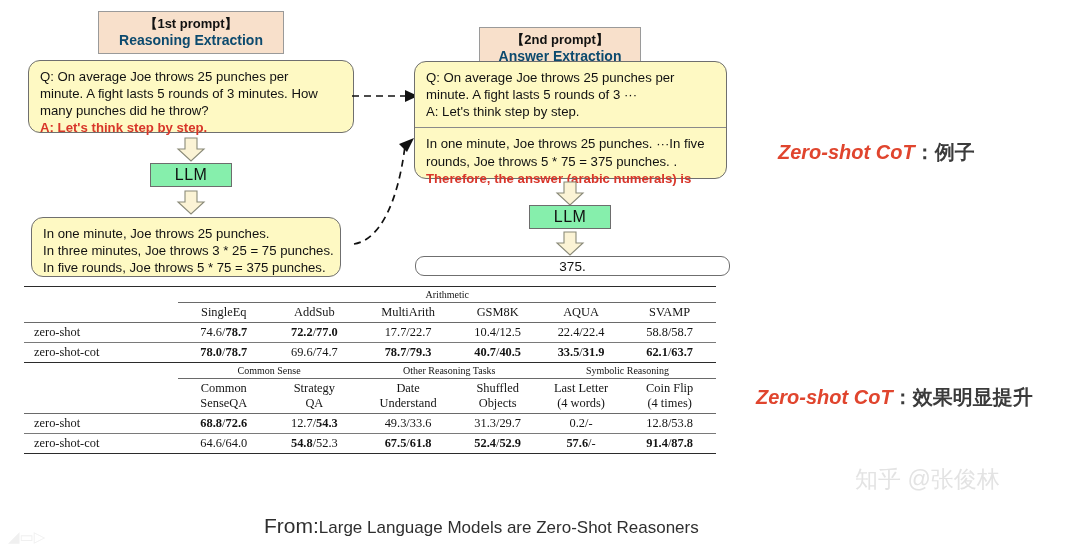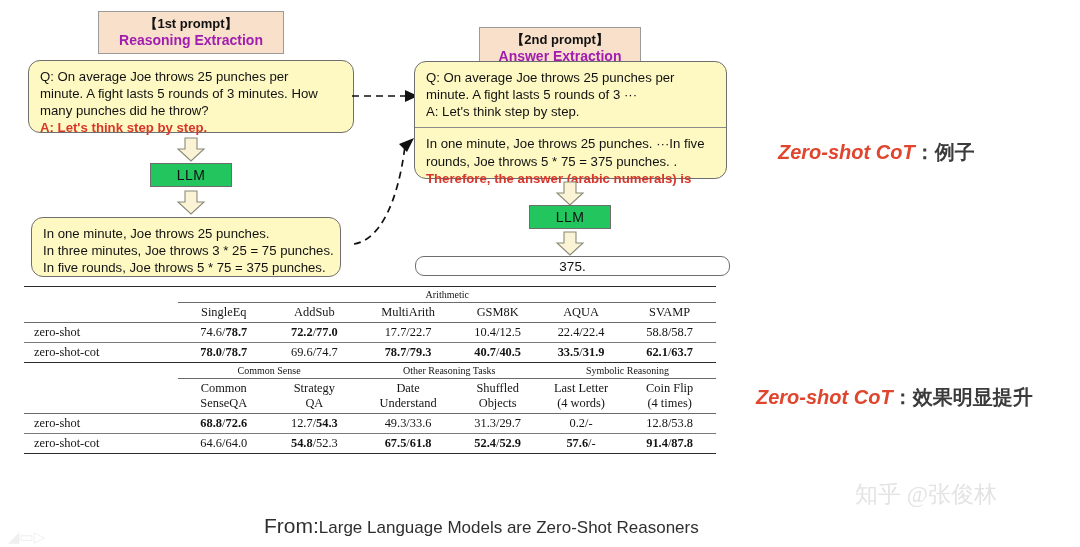--- a/index.html
+++ b/index.html
@@ -32,21 +32,21 @@
   .prompt-banner .bracket {
     display: block;
     font-size: 13px;
     font-weight: 600;
     color: #111;
   }
   .prompt-banner .title {
     display: block;
     font-size: 14px;
     font-weight: bold;
-    color: #a21caf;
+    color: #0c4a6e;
   }
   
   .rbox {
     position: absolute;
     background: #fef9c3;
     border: 1.3px solid #6f6f6f;
     border-radius: 12px;
     box-sizing: border-box;
     padding: 7px 10px 7px 11px;
     font-size: 13.2px;
@@ -63,25 +63,25 @@
   }
   .divided .seg {
     padding: 7px 10px 7px 11px;
   }
   .divided .seg.top {
     border-bottom: 1.1px solid #8a8a8a;
   }
   
   .llm-box {
     position: absolute;
-    background: #22c55e;
+    background: #86efac;
     border: 1px solid #6d6d6d;
     box-sizing: border-box;
     text-align: center;
-    font-size: 14px;
+    font-size: 16px;
     color: #111;
     line-height: 1.0;
     display: flex;
     align-items: center;
     justify-content: center;
     letter-spacing: 0.4px;
   }
   
   .answer-box {
     position: absolute;
@@ -344,17 +344,17 @@
           <td class="rule-thin rule-bot"><b class="bv">91.4</b>/<b class="bv">87.8</b></td>
         </tr>
       </tbody>
     </table>
   </div>
 
   <div class="caption" style="left:264px; top:514px;">
     <span class="from">From:</span><span class="ttl">Large Language Models are Zero-Shot Reasoners</span>
   </div>
 
-  <div class="watermark" style="left:855px; top:479px;font-family:Liberation Serif, serif;">知乎 @张俊林</div>
+  <div class="watermark" style="left:855px; top:464px;">知乎 @张俊林</div>
 
   <div class="corner-ghost" style="left:8px; top:528px;">◢▭▷</div>
 
 </div>
 
 </body></html>

